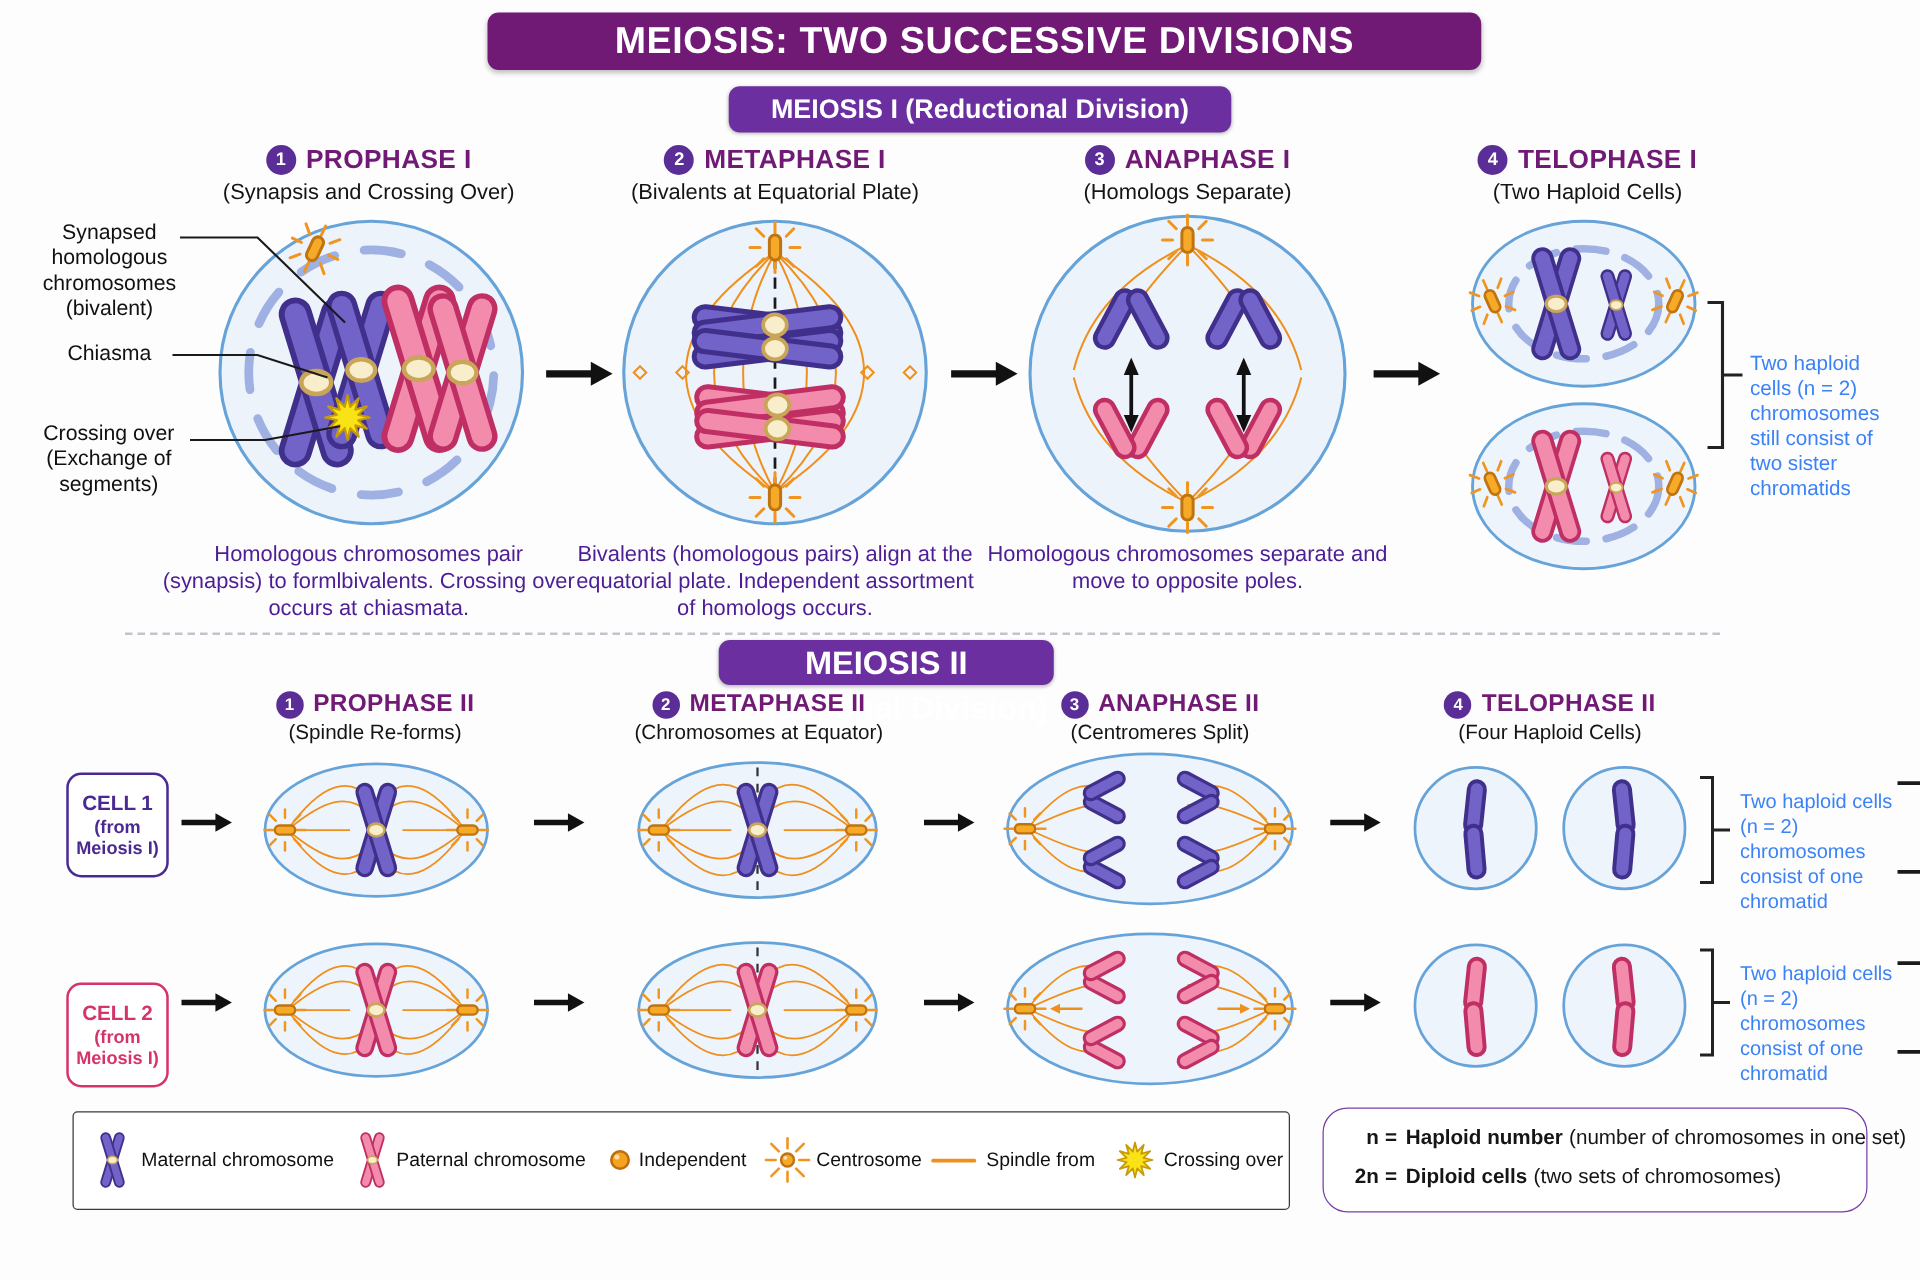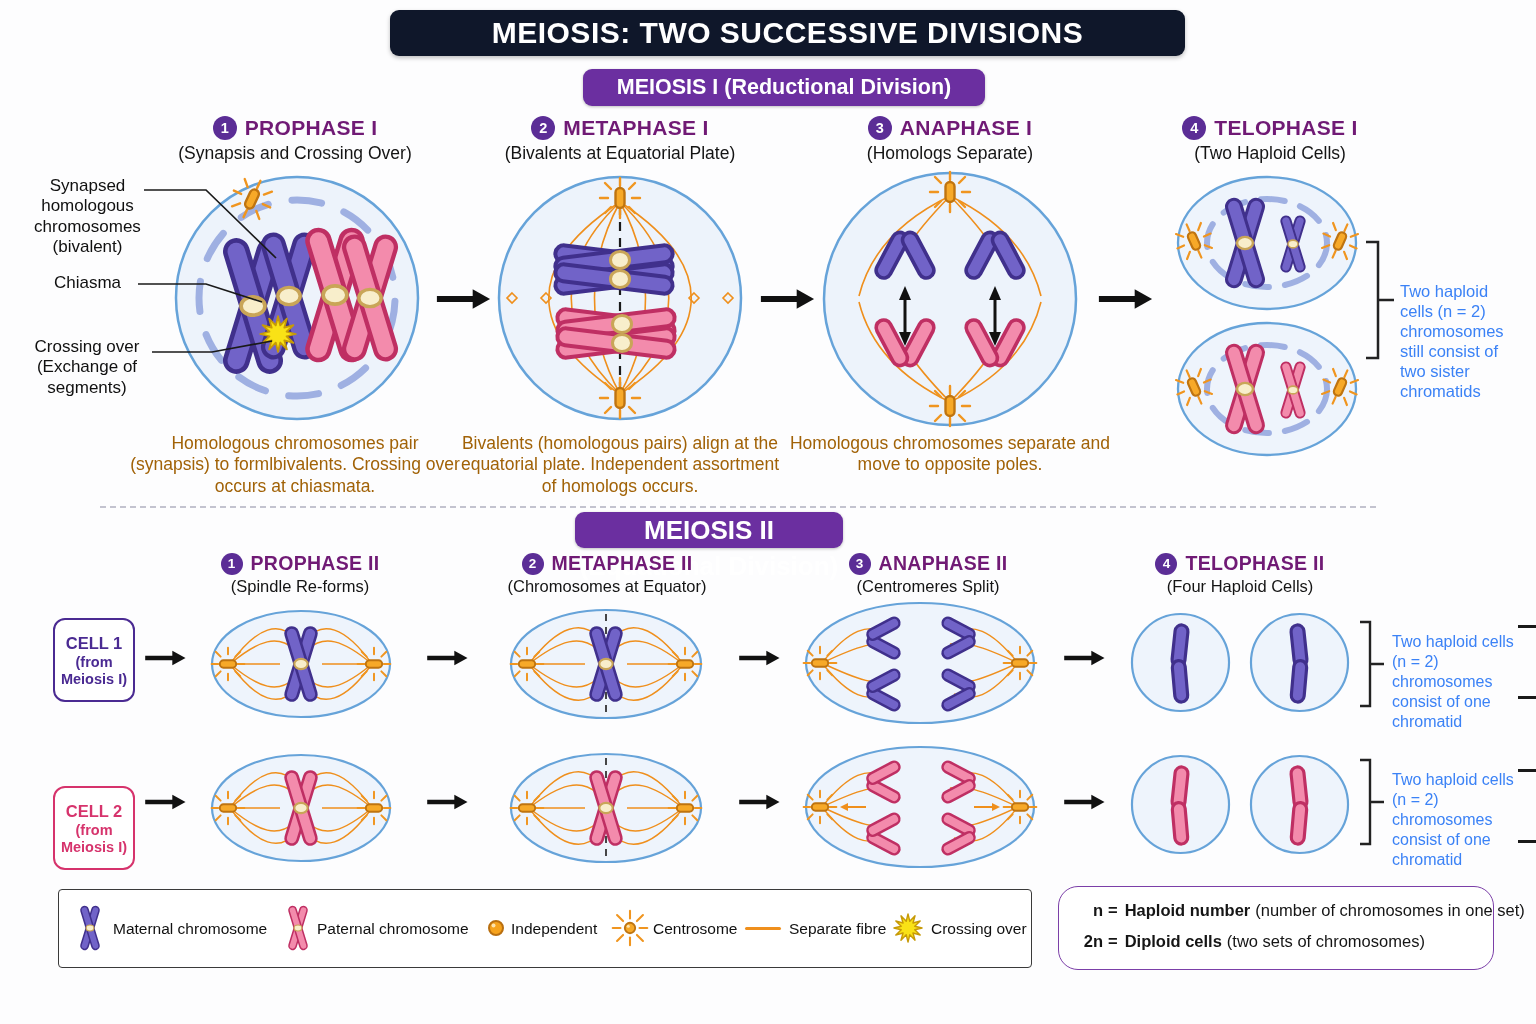--- a/index.html
+++ b/index.html
@@ -1,30 +1,30 @@
 <!DOCTYPE html>
 <html><head>
 <meta charset="utf-8">
 <style>
   html,body{margin:0;padding:0;background:#ffffff;}
   #page{position:relative;width:1536px;height:1024px;background:#fdfdfe;font-family:"Liberation Sans",sans-serif;color:#141414;overflow:hidden;}
   .abs{position:absolute;}
-  .title-banner{left:390px;top:10px;width:795px;height:46px;background:#0f172a;border-radius:9px;color:#fff;font-weight:700;font-size:30px;line-height:46px;text-align:center;letter-spacing:.5px;box-shadow:0 2px 4px rgba(0,0,0,.25);}
+  .title-banner{left:390px;top:10px;width:795px;height:46px;background:#701a75;border-radius:9px;color:#fff;font-weight:700;font-size:30px;line-height:46px;text-align:center;letter-spacing:.5px;box-shadow:0 2px 4px rgba(0,0,0,.25);}
   .sec-banner{background:#6b2fa0;border-radius:9px;color:#fff;font-weight:700;text-align:center;box-shadow:0 1px 3px rgba(0,0,0,.25);}
   .b1{left:583px;top:69px;width:402px;height:37px;font-size:21.5px;line-height:37px;}
   .b2{left:575px;top:512px;width:268px;height:36px;font-size:26px;line-height:36px;}
   .ph{text-align:center;}
   .ph-top{display:flex;align-items:center;justify-content:center;gap:8px;}
   .num{display:inline-block;width:24px;height:24px;border-radius:50%;background:#5b2d96;color:#fff;font-weight:700;font-size:14.5px;line-height:24px;text-align:center;flex:0 0 auto;}
   .ph-name{font-weight:700;font-size:21px;color:#701a75;letter-spacing:.3px;}
   .ph-sub{font-size:17.5px;margin-top:3px;color:#141414;}
   .ph2 .num{width:22px;height:22px;font-size:13.5px;line-height:22px;}
   .ph2 .ph-name{font-size:19.5px;}
   .ph2 .ph-sub{font-size:16.5px;margin-top:2px;}
-  .desc{font-size:17.5px;line-height:1.22;text-align:center;color:#a16207;}
+  .desc{font-size:17.5px;line-height:1.22;text-align:center;color:#4c1d95;}
   .annlabel{font-size:17px;line-height:1.2;text-align:center;color:#101010;}
   .note{font-size:16.5px;line-height:20px;color:#3b82f6;}
   .divider{left:100px;top:506px;width:1276px;height:0;border-top:2px dashed #c3c3cf;}
   .cellbox{border-radius:12px;background:#fff;text-align:center;display:flex;flex-direction:column;justify-content:center;gap:1px;}
   .cb1{left:53px;top:618px;width:78px;height:80px;border:2px solid #4a2a92;color:#4a2a92;}
   .cb2{left:53px;top:762px;width:78px;height:80px;border:2px solid #d6336c;color:#d6336c;margin-top:24px;}
   .cb-l1{font-weight:700;font-size:16.5px;}
   .cb-l2{font-weight:700;font-size:14.5px;}
   .legendbox{left:58px;top:889px;width:972px;height:77px;border:1.8px solid #3a3a3a;border-radius:4px;background:#fff;}
   .leg-label{position:absolute;font-size:15.5px;color:#111;top:30px;}
@@ -548,21 +548,21 @@
         <line x1="7" y1="7" x2="14" y2="14"></line>
           <line x1="30" y1="30" x2="37" y2="37"></line>
         <line x1="7" y1="37" x2="14" y2="30"></line>
           <line x1="30" y1="14" x2="37" y2="7"></line>
       </g>
       <circle cx="22" cy="22" r="6" fill="#f7a928" stroke="#bf7410" stroke-width="2.2"></circle>
       <circle cx="20" cy="20" r="1.8" fill="#fde3ae"></circle>
     </svg>
     <span class="leg-label" style="left:594px">Centrosome</span>
     <div class="abs" style="left:686px;top:37px;width:36px;height:3px;background:#ef8f1c;border-radius:2px"></div>
-    <span class="leg-label" style="left:730px">Separate fibre</span>
+    <span class="leg-label" style="left:730px">Spindle from</span>
     <svg class="abs" style="left:834px;top:23px" width="30" height="30" viewBox="0 0 32 32">
         <use href="#star12"></use>
       </svg>
     <span class="leg-label" style="left:872px">Crossing over</span>
   </div>
 
   <div class="abs glossbox">
     <div class="gl-line" style="top:14px">
       <span class="gl-term">n</span><span class="gl-eq">=</span><span class="gl-bold">Haploid number</span><span class="gl-rest">(number of chromosomes in one set)</span>
     </div>

